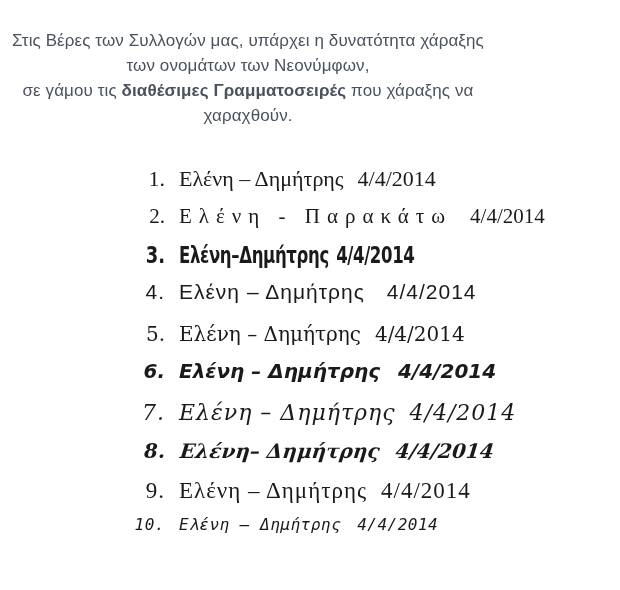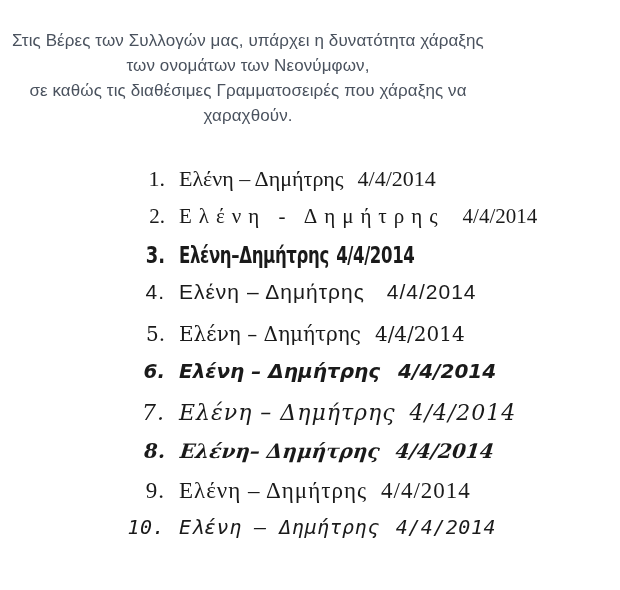--- a/index.html
+++ b/index.html
@@ -22,21 +22,21 @@
     top: 28px;
     left: 0;
     width: 496px;
     text-align: center;
     color: #4a525e;
     font-family: "Liberation Sans", "DejaVu Sans", sans-serif;
     font-size: 17px;
     line-height: 25px;
     letter-spacing: 0.1px;
   }
-  .header .bold { font-weight: 400; }
+  .header .bold { font-weight: 700; }
 
   
   .list {
     position: absolute;
     left: 0;
     top: 0;
     width: 620px;
     height: 590px;
     color: #1a1a1a;
   }
@@ -100,43 +100,43 @@
 
   
   .f8 { font-family: "DejaVu Serif", serif; font-weight: 700; font-style: italic; font-size: 20px; }
   .f8 .body { transform: skewX(-6deg); transform-origin: 0 100%; }
   .f8 .date { margin-left: 16px; }
 
   
   .f9 { font-family: "Liberation Serif", serif; font-size: 23px; letter-spacing: 1px; }
 
   
-  .f10 { font-family: "DejaVu Sans Mono", "DejaVu Sans", monospace; font-style: italic; font-size: 20px; letter-spacing: 0.5px; }
+  .f10 { font-family: "DejaVu Sans Mono", "DejaVu Sans", monospace; font-style: italic; font-size: 16px; letter-spacing: 0.5px; }
   .f10 .date { margin-left: 16px; }
 </style>
 </head>
 <body>
 
 <div class="page">
 
   <div class="header">
     <div>Στις Βέρες των Συλλογών μας, υπάρχει η δυνατότητα χάραξης των ονομάτων των Νεονύμφων,</div>
-    <div><span>σε καθώς τις </span><span class="bold">διαθέσιμες Γραμματοσειρές</span><span> που χάραξης να χαραχθούν.</span></div>
+    <div><span>σε γάμου τις </span><span class="bold">διαθέσιμες Γραμματοσειρές</span><span> που χάραξης να χαραχθούν.</span></div>
   </div>
 
   <div class="list">
 
     <div class="row r1 f1">
       <span class="num">1.</span>
       <span class="body"><span class="name">Ελένη – Δημήτρης</span><span class="date">4/4/2014</span></span>
     </div>
 
     <div class="row r2 f2">
       <span class="num">2.</span>
-      <span class="body"><span class="name">Ελένη - Δημήτρης</span><span class="date">4/4/2014</span></span>
+      <span class="body"><span class="name">Ελένη - Παρακάτω</span><span class="date">4/4/2014</span></span>
     </div>
 
     <div class="row r3 f3">
       <span class="num">3.</span>
       <span class="body"><span class="name">Ελένη–Δημήτρης</span><span class="date">4/4/2014</span></span>
     </div>
 
     <div class="row r4 f4">
       <span class="num">4.</span>
       <span class="body"><span class="name">Ελένη – Δημήτρης</span><span class="date">4/4/2014</span></span>

